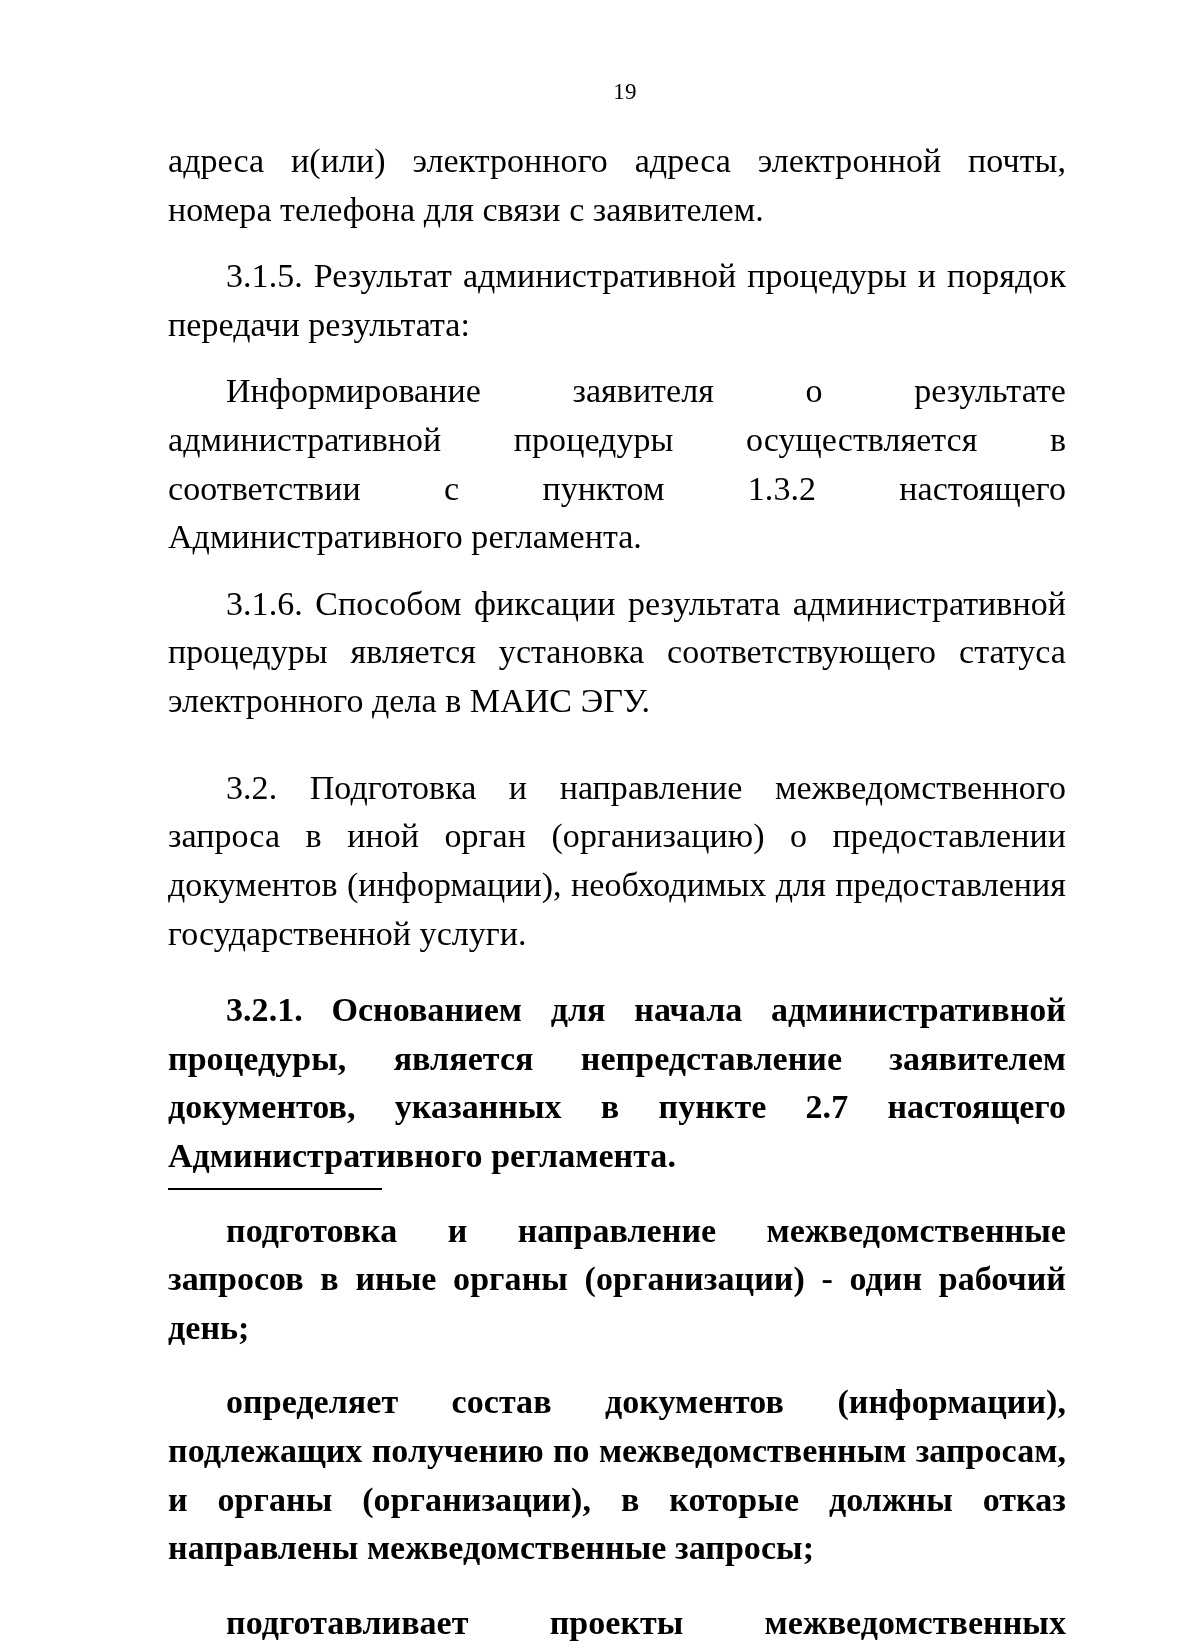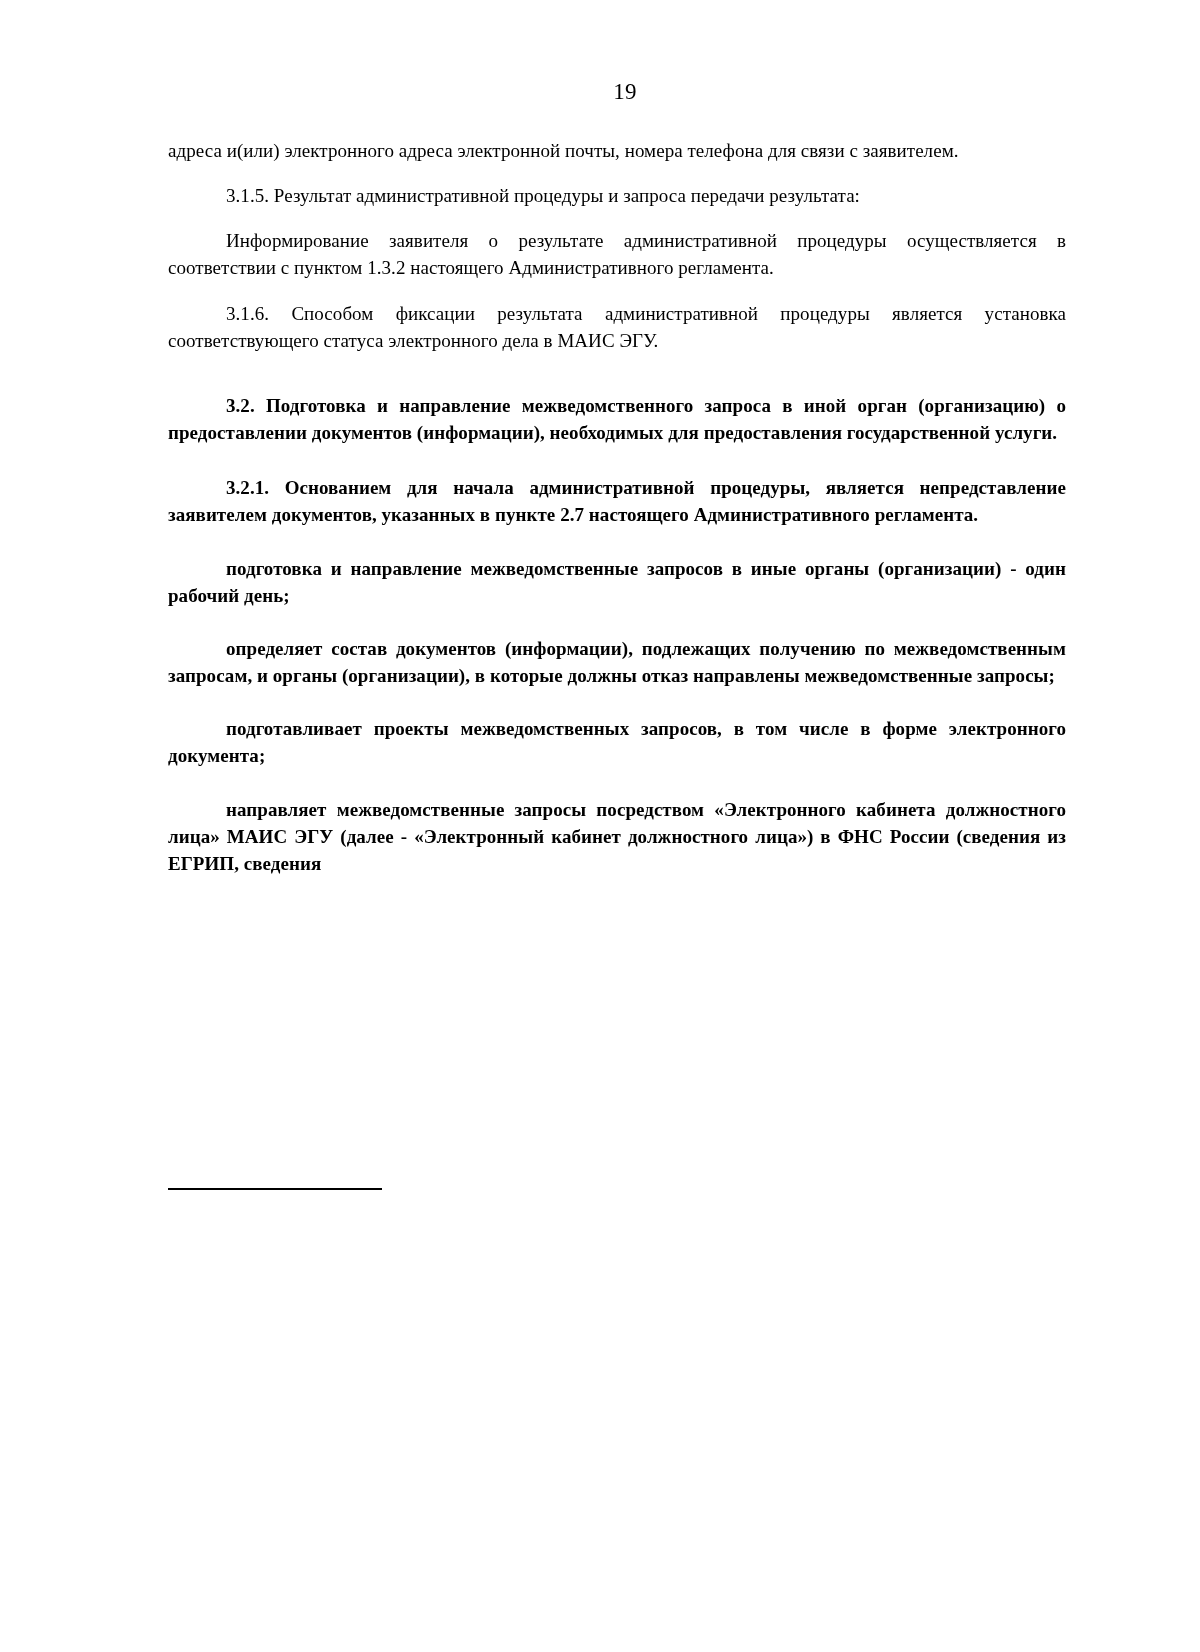--- a/index.html
+++ b/index.html
@@ -27,31 +27,31 @@
     font-size: 23px;
     line-height: 1;
     margin: 20px 0 0 0;
     letter-spacing: 0.2px;
   }
   .body-text {
     margin-top: 34px;
   }
   p {
     margin: 0 16px 18px 0;
-    font-size: 19px;
+    font-size: 34px;
     line-height: 1.43;
     text-align: justify;
     text-justify: inter-word;
     letter-spacing: 0.05px;
   }
   p.indent {
     text-indent: 58px;
   }
   p.bold {
-    font-weight: bold;
+    font-weight: normal;
     text-indent: 58px;
     margin-top: 38px;
     margin-bottom: 28px;
   }
   p.gap-top {
     margin-top: 26px;
     font-weight: bold;
   }
   .footer-rule {
     position: absolute;
@@ -64,21 +64,21 @@
 </style>
 </head>
 <body>
 
 <div class="page">
 
   <div class="page-number">19</div>
 
   <div class="body-text">
     <p class="">адреса и(или) электронного адреса электронной почты, номера телефона для связи с заявителем.</p>
-    <p class="indent">3.1.5. Результат административной процедуры и запроса передачи результата:</p>
+    <p class="indent">3.1.5. Результат административной процедуры и порядок передачи результата:</p>
     <p class="indent">Информирование заявителя о результате административной процедуры осуществляется в соответствии с пунктом 1.3.2 настоящего Административного регламента.</p>
     <p class="indent">3.1.6. Способом фиксации результата административной процедуры является установка соответствующего статуса электронного дела в МАИС ЭГУ.</p>
     <p class="bold">3.2. Подготовка и направление межведомственного запроса в иной орган (организацию) о предоставлении документов (информации), необходимых для предоставления государственной услуги.</p>
     <p class="indent gap-top">3.2.1. Основанием для начала административной процедуры, является непредставление заявителем документов, указанных в пункте 2.7 настоящего Административного регламента.</p>
     <p class="indent gap-top">подготовка и направление межведомственные запросов в иные органы (организации) - один рабочий день;</p>
     <p class="indent gap-top">определяет состав документов (информации), подлежащих получению по межведомственным запросам, и органы (организации), в которые должны отказ направлены межведомственные запросы;</p>
     <p class="indent gap-top">подготавливает проекты межведомственных запросов, в том числе в форме электронного документа;</p>
     <p class="indent gap-top">направляет межведомственные запросы посредством «Электронного кабинета должностного лица» МАИС ЭГУ (далее - «Электронный кабинет должностного лица») в ФНС России (сведения из ЕГРИП, сведения</p>
   </div>
 

